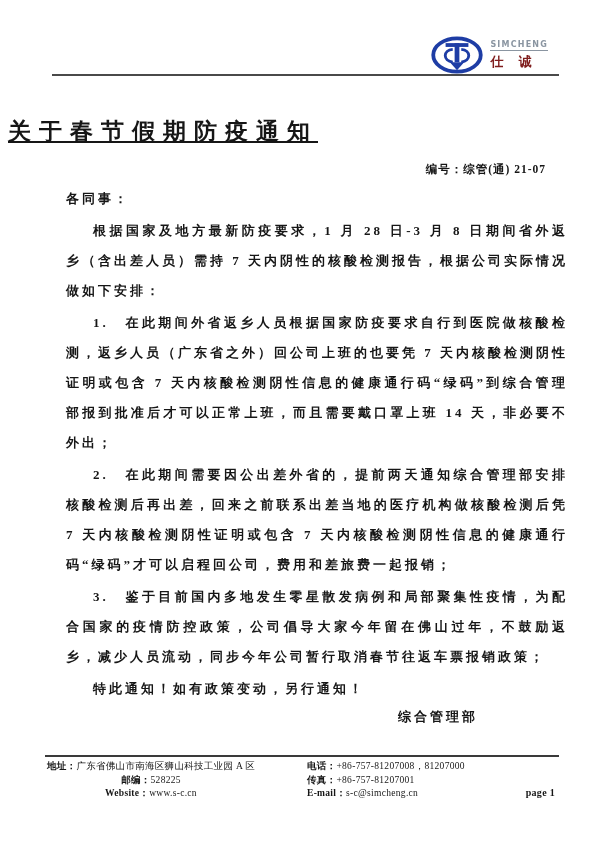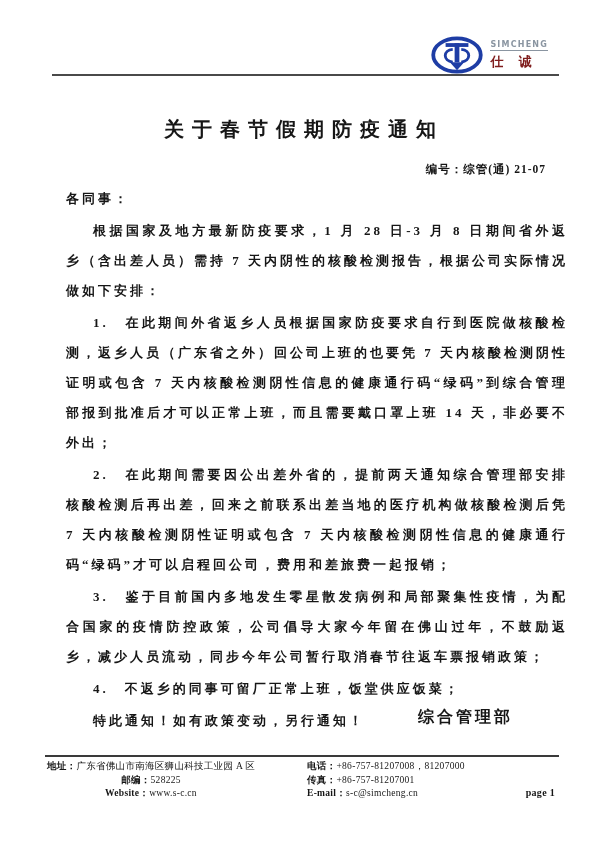--- a/index.html
+++ b/index.html
@@ -27,42 +27,42 @@
     font-weight:600;
   }
   .header-rule {
     position:absolute; top:74px; left:52px; right:41px; height:2px;
     background:#4a4a4a;
   }
 
   
   .doc-title {
     position:absolute; top:116px; left:0; width:100%;
-    text-align:center; font-size:20px; font-weight:600;
-    letter-spacing:8px; text-indent:8px;
+    text-align:left; font-size:23px; font-weight:600;
+    letter-spacing:8px; text-indent:8px;text-decoration:underline;
   }
   .doc-no {
     position:absolute; top:162px; right:54px;
     font-size:11.5px; font-weight:bold; letter-spacing:1px;
   }
 
   
   .body {
     position:absolute; top:184px; left:66px; width:502px;
     font-size:13px; line-height:30px; letter-spacing:3px;
     text-align:justify; font-weight:700;
   }
   .body p { margin:0 0 2px 0; }
   .greeting { text-indent:0; }
   .body-p { text-indent:27px; }
 
   
   .signature {
-    position:absolute; top:703px; left:418px;
-    font-size:16px; line-height:27px; letter-spacing:3px; font-weight:600;
+    position:absolute; top:703px; left:398px;
+    font-size:13px; line-height:27px; letter-spacing:3px; font-weight:600;
   }
 
   
   .footer-rule {
     position:absolute; top:755px; left:45px; right:41px; height:1.5px;
     background:#3a3a3a;
   }
   .footer {
     position:absolute; top:760px; left:47px; right:45px;
     font-size:9.5px; line-height:13.5px; letter-spacing:0.3px;
@@ -104,21 +104,20 @@
     <div>
 
         <p class="body-p">根据国家及地方最新防疫要求，1 月 28 日-3 月 8 日期间省外返乡（含出差人员）需持 7 天内阴性的核酸检测报告，根据公司实际情况做如下安排：</p>
 
         <p class="body-p">1.　在此期间外省返乡人员根据国家防疫要求自行到医院做核酸检测，返乡人员（广东省之外）回公司上班的也要凭 7 天内核酸检测阴性证明或包含 7 天内核酸检测阴性信息的健康通行码“绿码”到综合管理部报到批准后才可以正常上班，而且需要戴口罩上班 14 天，非必要不外出；</p>
 
         <p class="body-p">2.　在此期间需要因公出差外省的，提前两天通知综合管理部安排核酸检测后再出差，回来之前联系出差当地的医疗机构做核酸检测后凭 7 天内核酸检测阴性证明或包含 7 天内核酸检测阴性信息的健康通行码“绿码”才可以启程回公司，费用和差旅费一起报销；</p>
 
         <p class="body-p">3.　鉴于目前国内多地发生零星散发病例和局部聚集性疫情，为配合国家的疫情防控政策，公司倡导大家今年留在佛山过年，不鼓励返乡，减少人员流动，同步今年公司暂行取消春节往返车票报销政策；</p>
 
-        <p class="body-p">4.　不返乡的同事可留厂正常上班，饭堂供应饭菜；</p>
 
         <p class="body-p">特此通知！如有政策变动，另行通知！</p>
       </div>
   </div>
 
   <div class="signature">
     <div>综合管理部</div>
   </div>
 
   <div class="footer-rule"></div>

